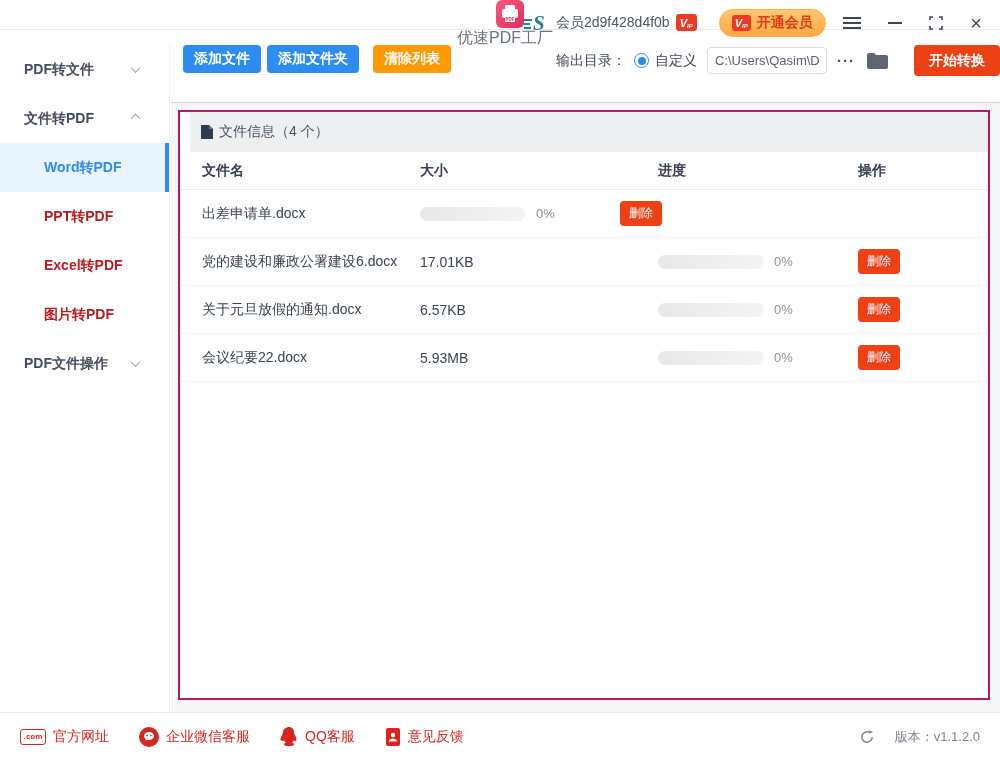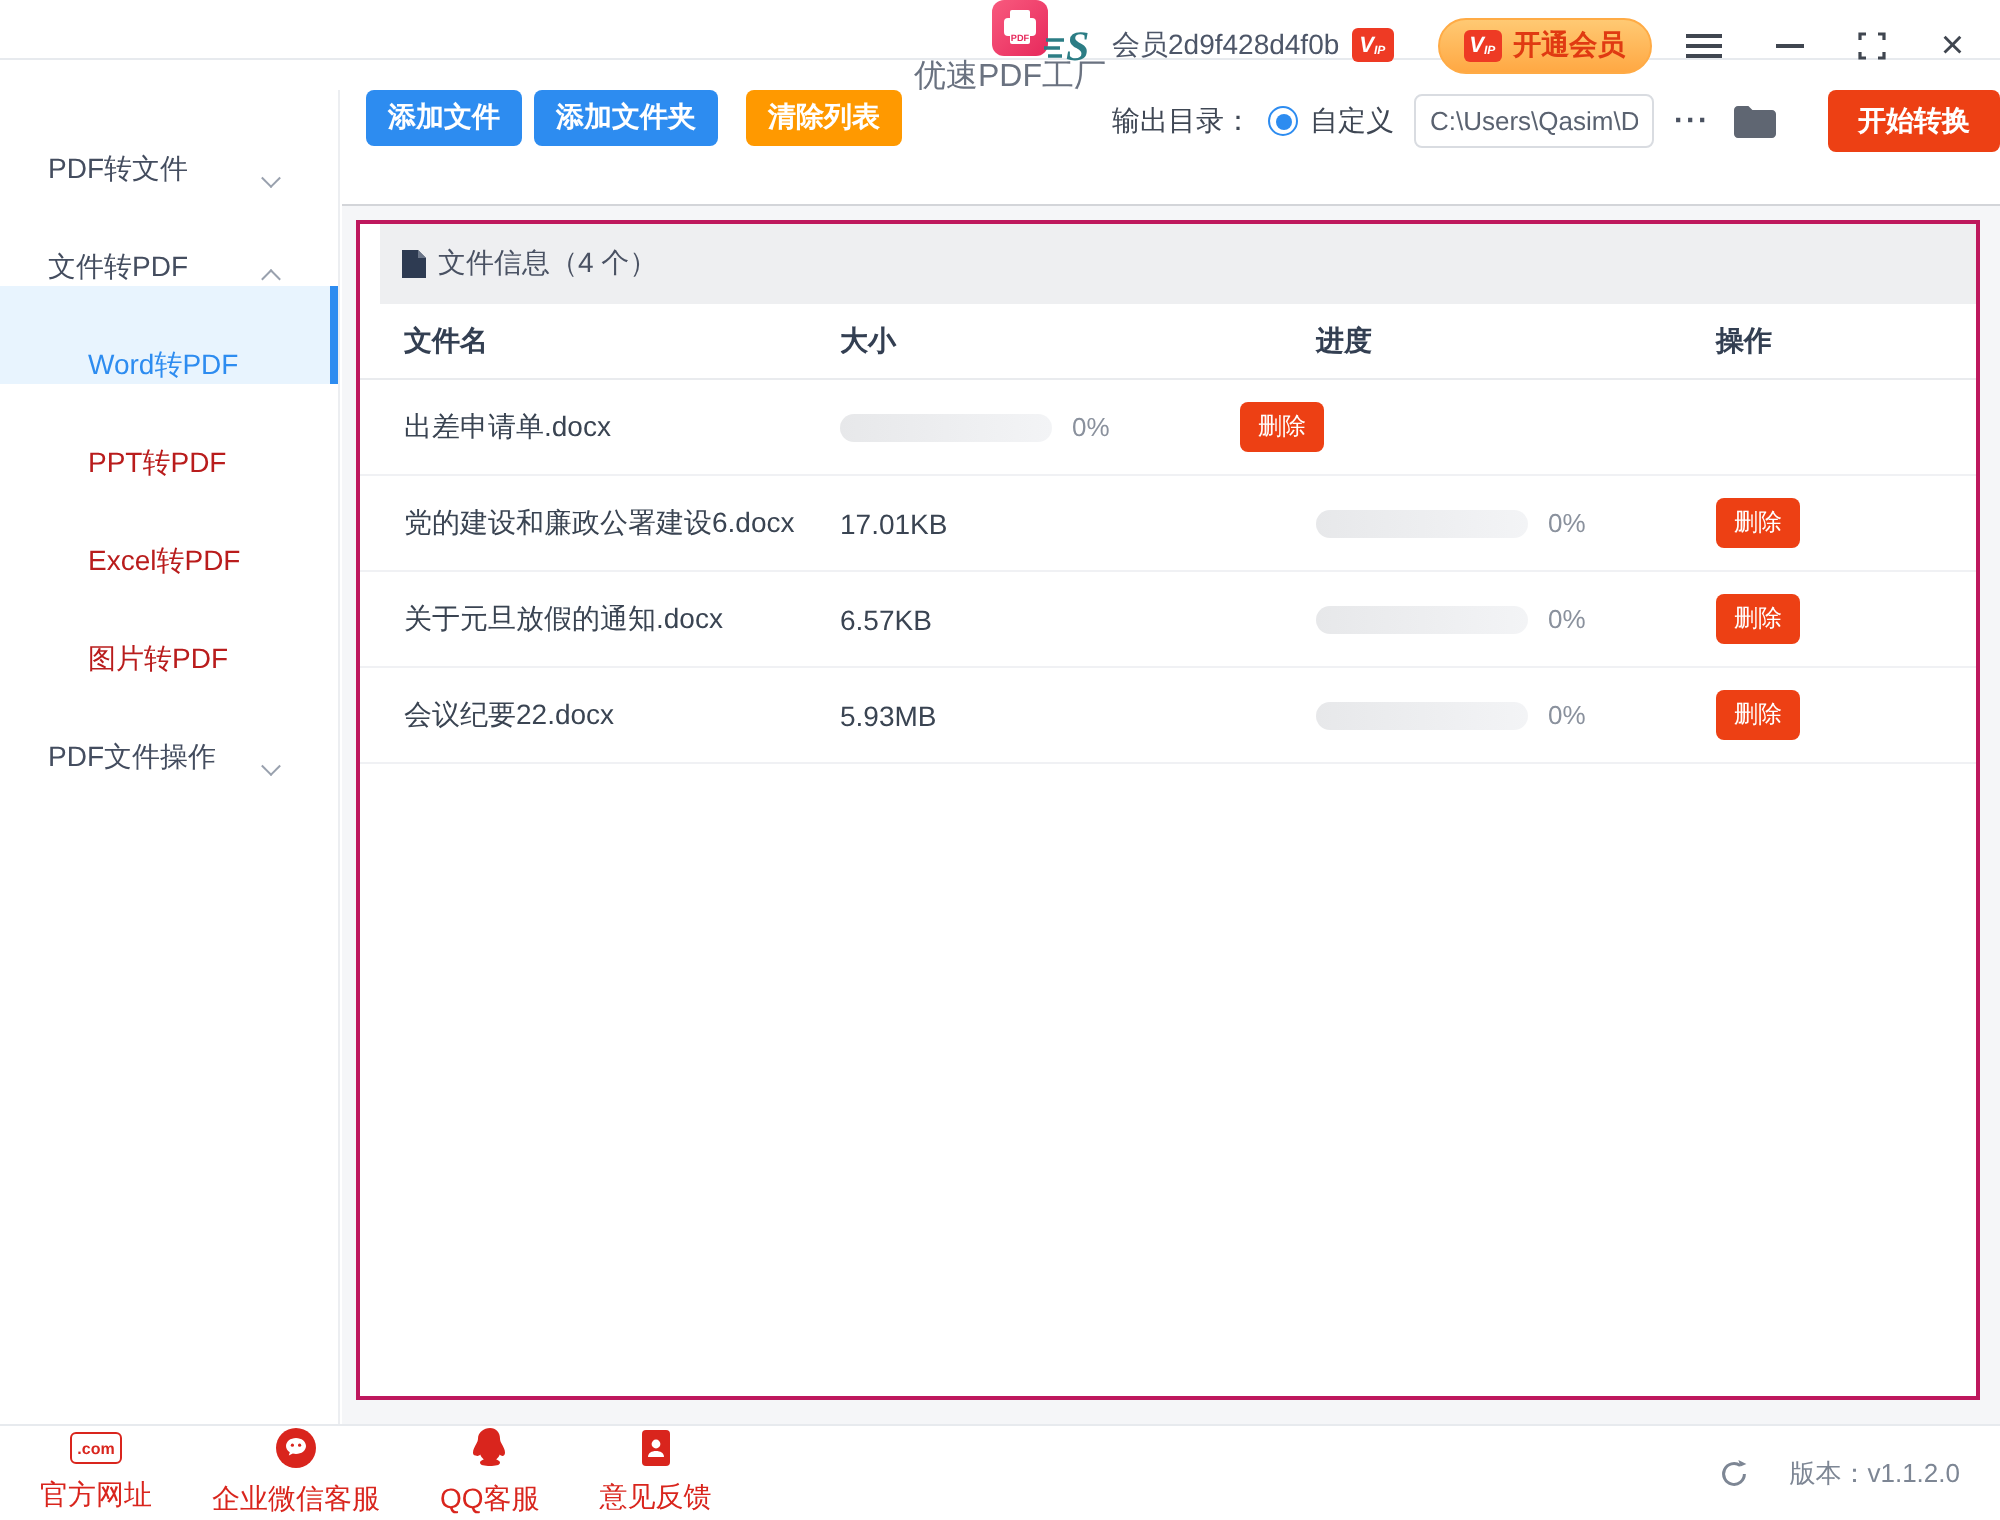--- a/index.html
+++ b/index.html
@@ -27,21 +27,21 @@
   .tb-controls { position:absolute; right:18px; top:0; height:45px; display:flex; align-items:center; gap:27px; }
   .menu-icon { width:18px; height:12px; border-top:2px solid #404650; border-bottom:2px solid #404650; position:relative; cursor:pointer; }
   .menu-icon::after { content:""; position:absolute; left:0; right:0; top:3px; height:2px; background:#404650; }
   .min-icon { width:14px; height:2px; background:#404650; cursor:pointer; }
   .max-icon { cursor:pointer; display:flex; }
   .close-icon { font-size:20px; color:#404650; line-height:1; cursor:pointer; }
 
   
   .sidebar { position:absolute; top:45px; left:0; bottom:48px; width:170px; background:#fff;
              border-right:1px solid #eceef1; }
-  .side-item { height:49px; display:flex; align-items:flex-end; font-size:14px; color:#444d5f; cursor:pointer; }
+  .side-item { height:49px; display:flex; align-items:center; font-size:14px; color:#444d5f; cursor:pointer;font-weight:bold; }
   .side-group { padding:0 30px 0 24px; justify-content:space-between; }
   .side-sub { padding-left:44px; color:#b91c1c; }
   .side-sub.selected { background:#e8f4fe; color:#2d8cf0; box-shadow:inset -4px 0 0 #2d8cf0; }
   .chev { width:7px; height:7px; border-right:1.5px solid #99a1ae; border-bottom:1.5px solid #99a1ae; }
   .chev.down { transform:rotate(45deg) translate(-1px,-1px); }
   .chev.up   { transform:rotate(225deg); }
 
   
   .main { position:absolute; top:45px; left:171px; right:0; bottom:48px; background:#f5f6f8;
           display:flex; flex-direction:column; }
@@ -81,21 +81,21 @@
   .prog-track { width:106px; height:14px; border-radius:7px; background:linear-gradient(90deg,#e7e8ea,#f3f4f6); overflow:hidden; }
   .prog-fill { height:100%; width:0; background:#2d8cf0; border-radius:7px; }
   .prog-text { font-size:13px; color:#8a919d; }
   .btn-del { height:25px; padding:0 9px; background:#ed4014; border:none; border-radius:4px;
              color:#fff; font-size:12px; }
 
   
   .footer { position:absolute; left:0; right:0; bottom:0; height:48px; background:#fff;
             border-top:1px solid #e7eaee; display:flex; align-items:center; padding:0 20px; }
   .f-link { display:flex; align-items:center; gap:7px; color:#d9251d; font-size:14px;
-            margin-right:30px; cursor:pointer;flex-direction:column; }
+            margin-right:30px; cursor:pointer; }
   .com-badge { border:1.5px solid #d9251d; border-radius:3px; width:26px; height:16px; color:#d9251d;
                font-size:8px; font-weight:bold; display:flex; align-items:center; justify-content:center; }
   .f-version { margin-left:auto; display:flex; align-items:center; gap:21px; color:#7d8694; font-size:13px; }
 </style>
 </head>
 <body>
 
 <div class="titlebar">
   <svg class="logo" viewBox="0 0 28 28">
     <defs>

